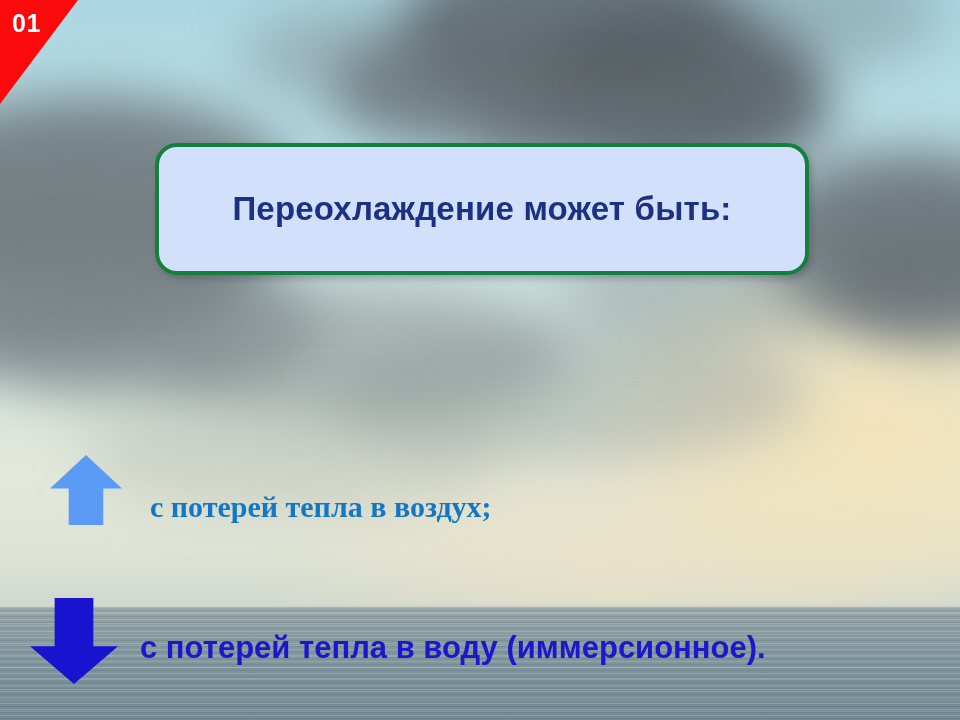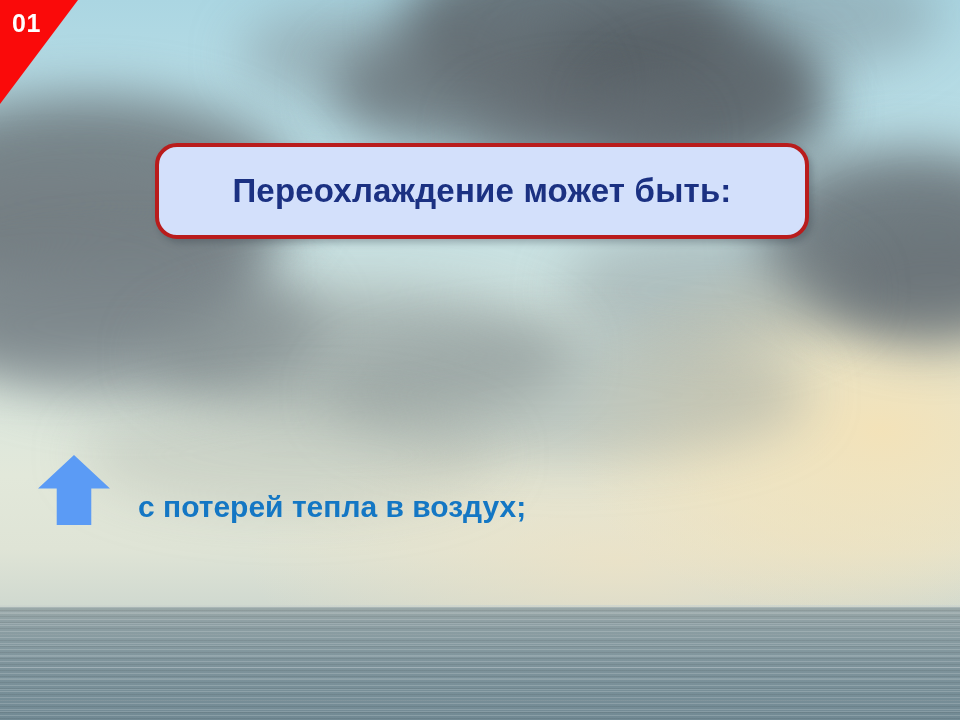--- a/index.html
+++ b/index.html
@@ -123,24 +123,24 @@
     line-height: 1;
     letter-spacing: .5px;
     z-index: 7;
     font-family: "Liberation Sans", sans-serif;
   }
 
   
   .title-box {
     position: absolute;
     left: 155px; top: 143px;
-    width: 654px; height: 96px;
+    width: 654px; height: 132px;
     box-sizing: border-box;
     background: #d3e0fb;
-    border: 4px solid #b91c1c;
+    border: 4px solid #15803d;
     border-radius: 22px;
     display: flex;
     align-items: center;
     justify-content: center;
     box-shadow: 3px 4px 6px rgba(40,50,60,0.28);
     z-index: 5;
   }
   .title-text {
     color: #1b3182;
     font-size: 33px;
@@ -149,21 +149,21 @@
     letter-spacing: .2px;
   }
 
   
   .bullet-row {
     position: absolute;
     display: flex;
     align-items: center;
     z-index: 5;
   }
-  .row-air   { left: 38px; top: 455px; }
+  .row-air   { left: 50px; top: 455px; font-family: Liberation Serif, serif; }
   .row-water { left: 30px; top: 598px; }
 
   .arrow-up {
     width: 72px; height: 70px;
     background: #5b9bf5;
     clip-path: polygon(50% 0%, 100% 48%, 74% 48%, 74% 100%, 26% 100%, 26% 48%, 0% 48%);
     flex: none;
   }
   .arrow-down {
     width: 88px; height: 86px;
@@ -221,14 +221,18 @@
 
   <div class="title-box">
     <span class="title-text">Переохлаждение может быть:</span>
   </div>
 
   <div class="bullet-row row-air">
     <div class="arrow-up"></div>
     <span class="bullet-text txt-air">с потерей тепла в воздух;</span>
   </div>
 
+  <div class="bullet-row row-water">
+    <div class="arrow-down"></div>
+    <span class="bullet-text txt-water">с потерей тепла в воду (иммерсионное).</span>
+  </div>
 
 </div>
 
 </body></html>

